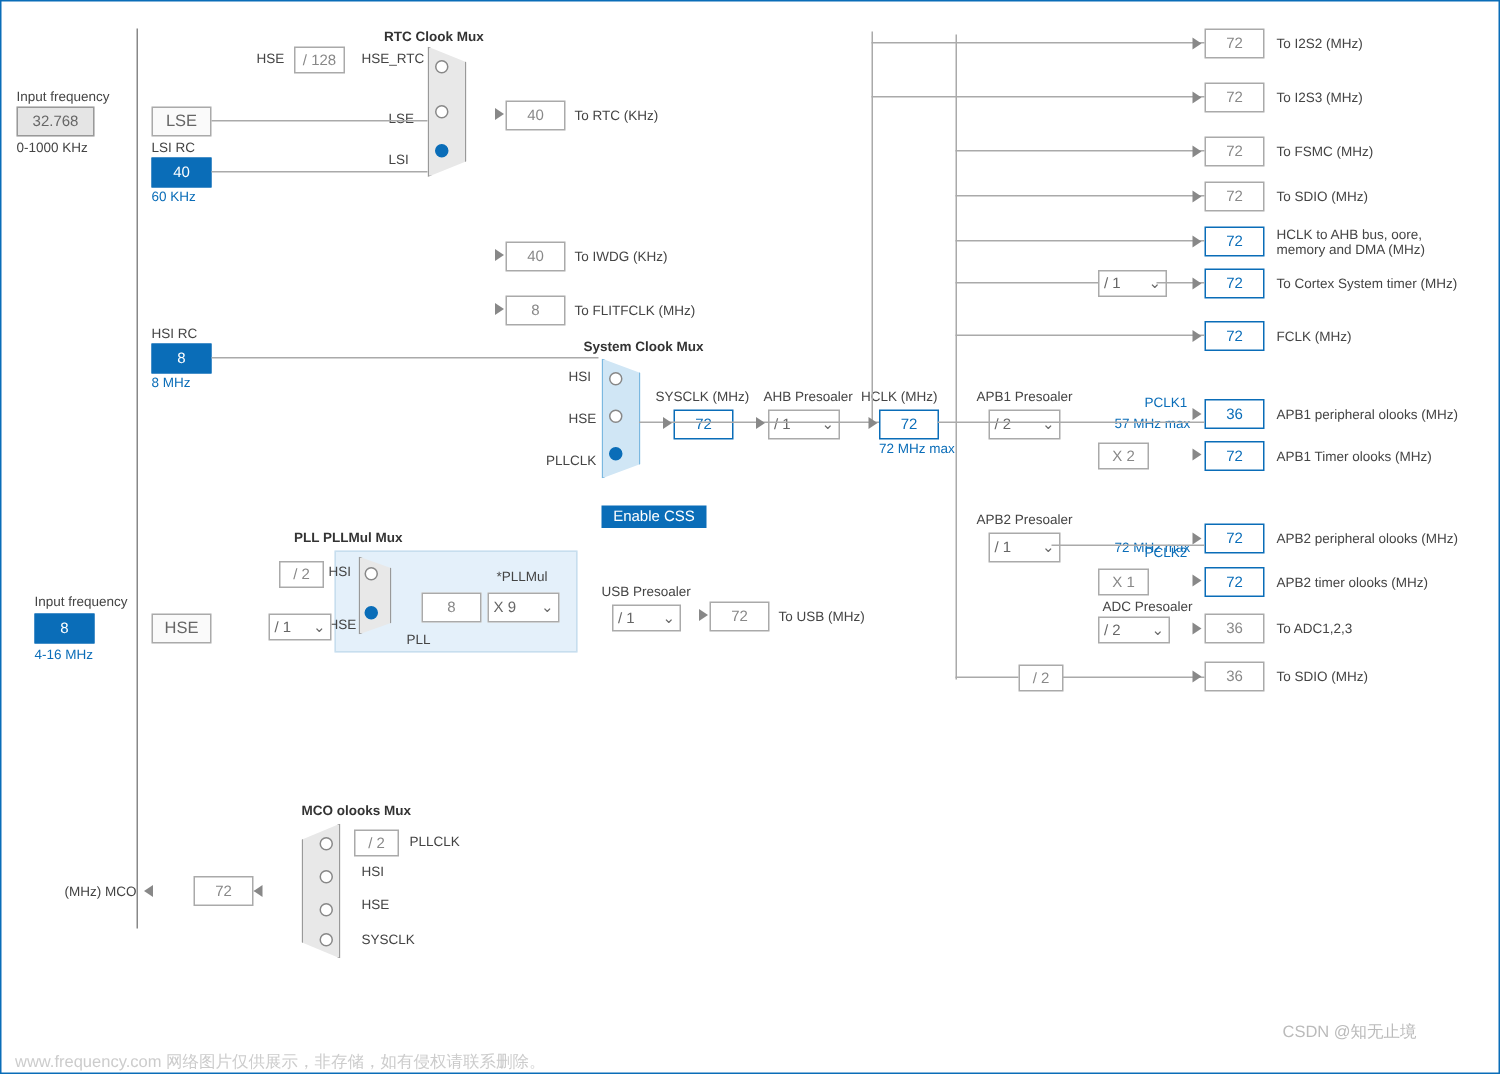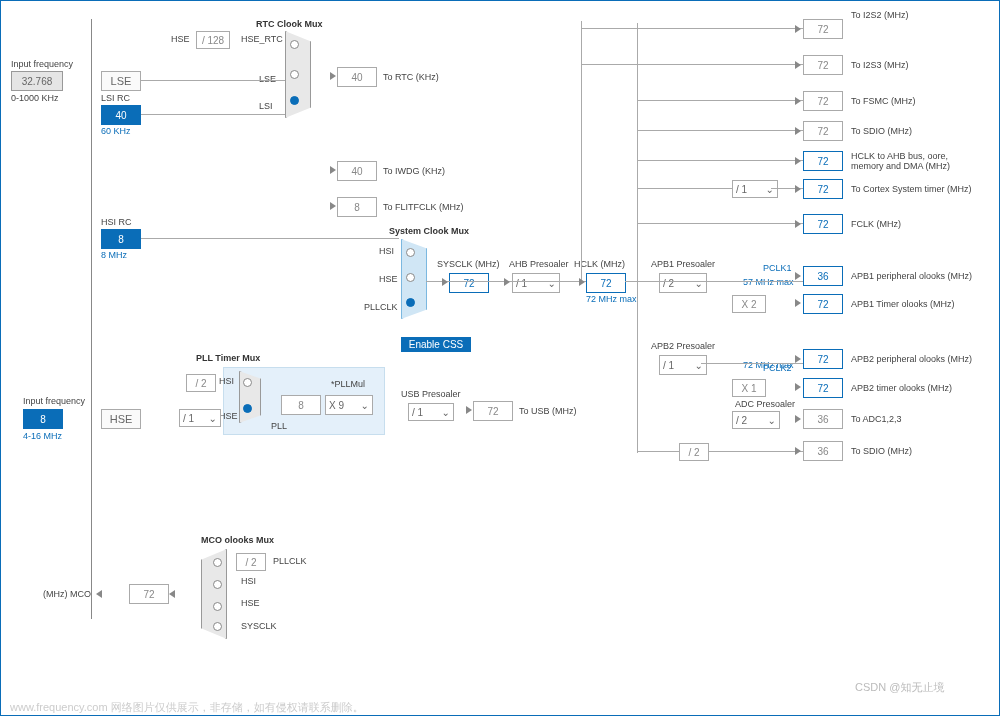--- a/index.html
+++ b/index.html
@@ -68,21 +68,21 @@
 <div class="el box box-blue-fill" style="left:100px;top:228px;width:38px;height:18px">8</div>
 <div class="el lbl-blue" style="left:100px;top:249px">8 MHz</div>
 
 <div class="el lbl" style="left:22px;top:395px">Input frequency</div>
 <div class="el box box-blue-fill" style="left:22px;top:408px;width:38px;height:18px">8</div>
 <div class="el lbl-blue" style="left:22px;top:430px">4-16 MHz</div>
 
 <div class="el box box-source" style="left:100px;top:408px;width:38px;height:18px">HSE</div>
 
 <div class="el" style="left:222px;top:366px;width:160px;height:66px;background:#e4f0fa;border:1px solid #c7deee"></div>
-<div class="el lbl-title" style="left:195px;top:352px">PLL Timer Mux</div>
+<div class="el lbl-title" style="left:195px;top:352px">PLL PLLMul Mux</div>
 <div class="el box" style="left:185px;top:373px;width:28px;height:16px">/ 2</div>
 <div class="el lbl" style="left:218px;top:375px">HSI</div>
 <div class="el lbl" style="left:218px;top:410px">HSE</div>
 <div class="el sel" style="left:178px;top:408px;width:34px;height:16px">/ 1</div>
 <div class="el mux" style="left:238px;top:370px;width:20px;height:50px;clip-path:polygon(0 0,100% 15%,100% 85%,0 100%)">
   <div class="radio" style="top:6px;left:3px"></div>
   <div class="radio on" style="top:32px;left:3px"></div>
 </div>
 <div class="el lbl" style="left:270px;top:420px">PLL</div>
 <div class="el lbl" style="left:330px;top:378px">*PLLMul</div>
@@ -109,21 +109,21 @@
 <div class="el lbl" style="left:573px;top:258px">HCLK (MHz)</div>
 <div class="el box box-blue" style="left:585px;top:272px;width:38px;height:18px">72</div>
 <div class="el lbl-blue" style="left:585px;top:293px">72 MHz max</div>
 
 <div class="el lbl" style="left:400px;top:388px">USB Presoaler</div>
 <div class="el sel" style="left:407px;top:402px;width:38px;height:16px">/ 1</div>
 <div class="el box" style="left:472px;top:400px;width:38px;height:18px">72</div>
 <div class="el lbl" style="left:518px;top:405px">To USB (MHz)</div>
 
 <div class="el box" style="left:802px;top:18px;width:38px;height:18px">72</div>
-<div class="el lbl" style="left:850px;top:9px">To I2S2 (MHz)</div>
+<div class="el lbl" style="left:850px;top:23px">To I2S2 (MHz)</div>
 
 <div class="el box" style="left:802px;top:54px;width:38px;height:18px">72</div>
 <div class="el lbl" style="left:850px;top:59px">To I2S3 (MHz)</div>
 
 <div class="el box" style="left:802px;top:90px;width:38px;height:18px">72</div>
 <div class="el lbl" style="left:850px;top:95px">To FSMC (MHz)</div>
 
 <div class="el box" style="left:802px;top:120px;width:38px;height:18px">72</div>
 <div class="el lbl" style="left:850px;top:125px">To SDIO (MHz)</div>
 

